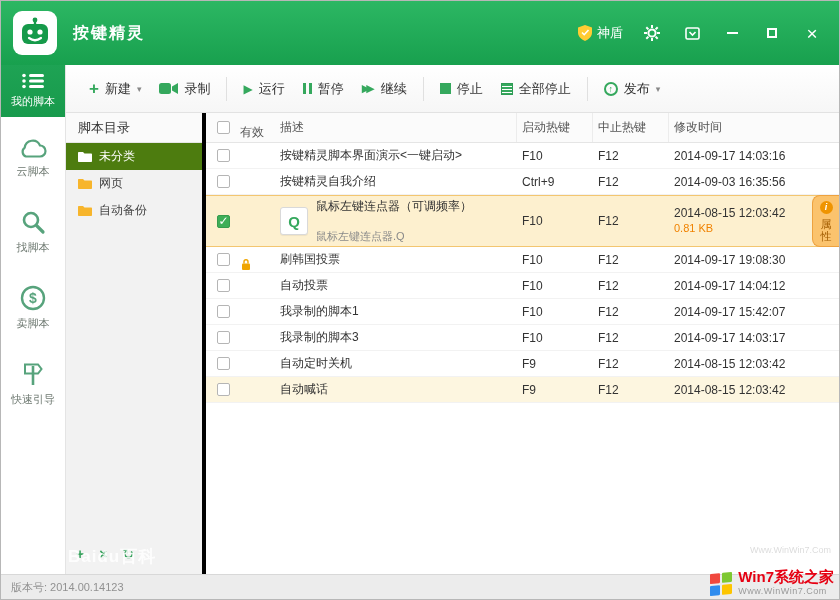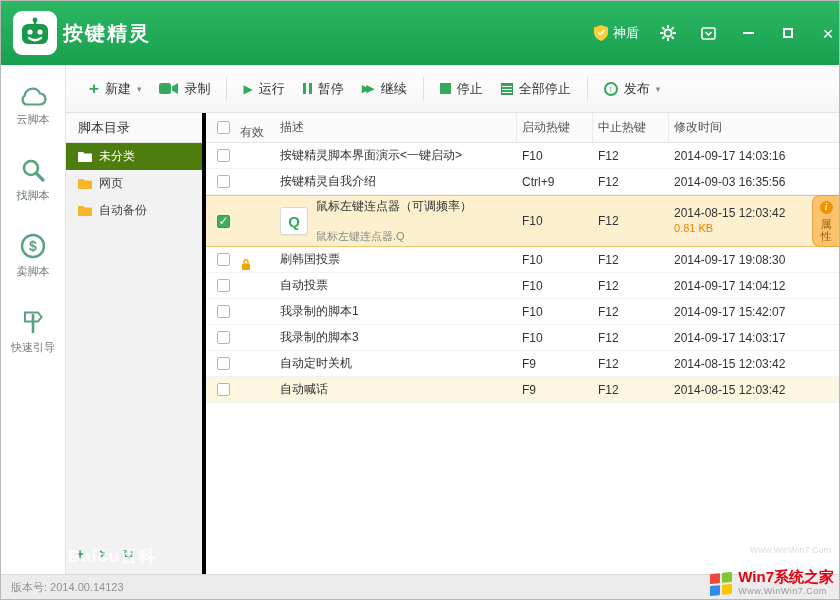--- a/index.html
+++ b/index.html
@@ -4,22 +4,22 @@
 <style>
   * { margin:0; padding:0; box-sizing:border-box; }
   body { font-family:"Liberation Sans","DejaVu Sans",sans-serif; background:#fff; }
   .app { position:relative; width:840px; height:600px; overflow:hidden; background:#fff; border:1px solid #b7b7b7; }
 
   
   .header { position:absolute; top:0; left:0; right:0; height:64px;
             background:linear-gradient(180deg,#2cb763,#18a04e); display:flex; align-items:center; }
   .logo { width:44px; height:44px; background:#fff; border-radius:9px; margin-left:12px;
           display:flex; align-items:center; justify-content:center; }
-  .app-title { color:#fff; font-size:20px; font-weight:bold; margin-left:6px; letter-spacing:2px; }
-  .header-right { margin-left:auto; display:flex; align-items:center; gap:18px; }
+  .app-title { color:#fff; font-size:16px; font-weight:bold; margin-left:16px; letter-spacing:2px; }
+  .header-right { margin-left:auto; display:flex; align-items:center; gap:18px; padding-right:16px; }
   .shield-badge { display:flex; align-items:center; gap:5px; color:#fff; font-size:13px; cursor:default; }
   .win-btn { display:flex; align-items:center; justify-content:center; width:22px; height:22px; color:#fff; }
   .min-glyph { display:inline-block; width:11px; border-bottom:2px solid #fff; }
   .max-glyph { display:inline-block; width:10px; height:10px; border:2px solid #fff; }
   .close-glyph { font-size:19px; line-height:1; color:#fff; }
 
   
   .sidebar { position:absolute; top:64px; left:0; width:65px; bottom:25px; background:#fff;
              border-right:1px solid #e4e4e4; display:flex; flex-direction:column; }
   .side-item { display:flex; flex-direction:column; align-items:center; justify-content:center;
@@ -157,20 +157,31 @@
       <div class="win-btn">
           <span class="max-glyph"></span>
         </div>
       <div class="win-btn">
           <span class="close-glyph">×</span>
         </div>
     </div>
   </div>
 
   <div class="sidebar">
+    <div class="side-item active">
+      <svg width="22" height="16" viewBox="0 0 22 16" fill="#fff">
+        <circle cx="2" cy="2.5" r="1.8"></circle>
+          <rect x="7" y="1" width="15" height="3" rx="1.5"></rect>
+        <circle cx="2" cy="8" r="1.8"></circle>
+          <rect x="7" y="6.5" width="15" height="3" rx="1.5"></rect>
+        <circle cx="2" cy="13.5" r="1.8"></circle>
+          <rect x="7" y="12" width="15" height="3" rx="1.5"></rect>
+      </svg>
+      <span class="lbl">我的脚本</span>
+    </div>
     <div class="side-item">
       <svg width="30" height="21" viewBox="0 0 30 21">
         <path d="M8 18.5h14a5.5 5.5 0 100-11 8 8 0 00-15.3 2.2A5 5 0 008 18.5z" fill="none" stroke="#57a37c" stroke-width="2.2"></path>
       </svg>
       <span class="lbl">云脚本</span>
     </div>
     <div class="side-item">
       <svg width="26" height="26" viewBox="0 0 26 26">
         <circle cx="11" cy="11" r="7" fill="none" stroke="#57a37c" stroke-width="2.6"></circle>
         <line x1="16.5" y1="16.5" x2="23" y2="23" stroke="#57a37c" stroke-width="3.2" stroke-linecap="round"></line>

